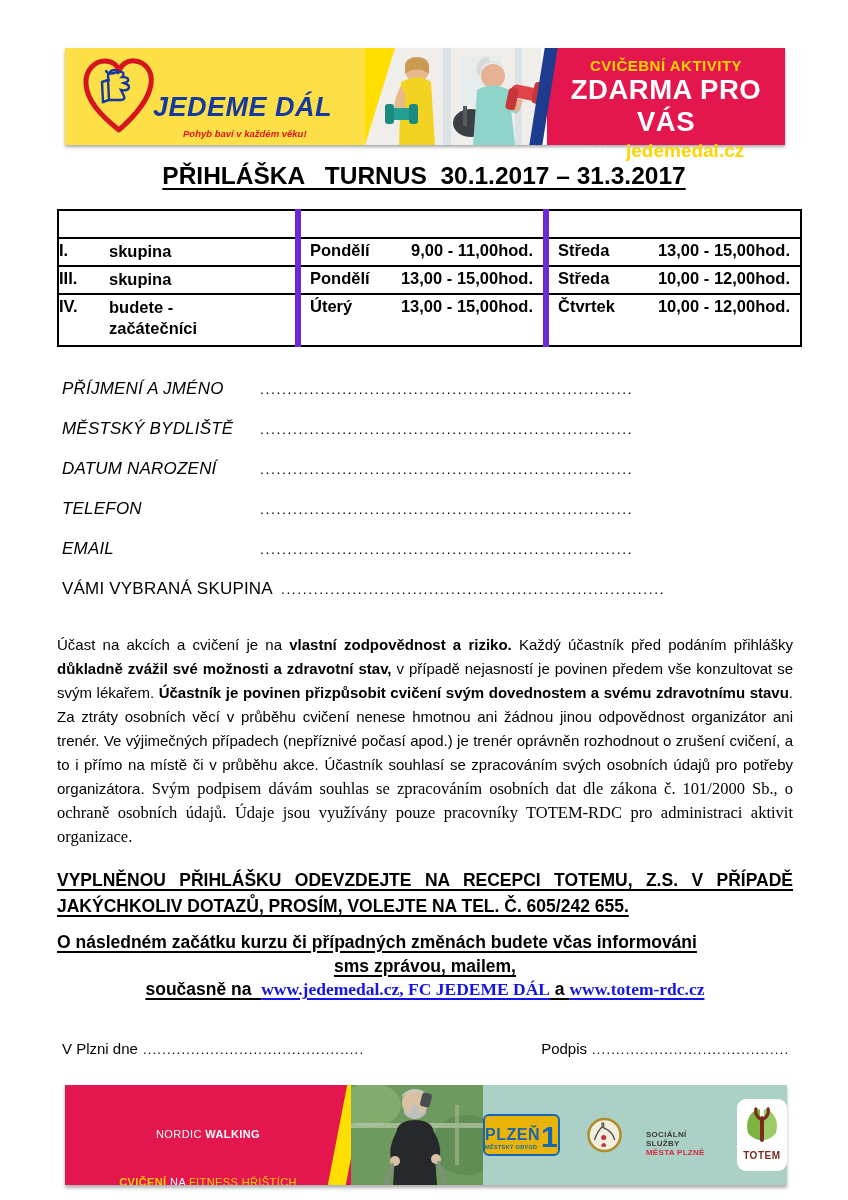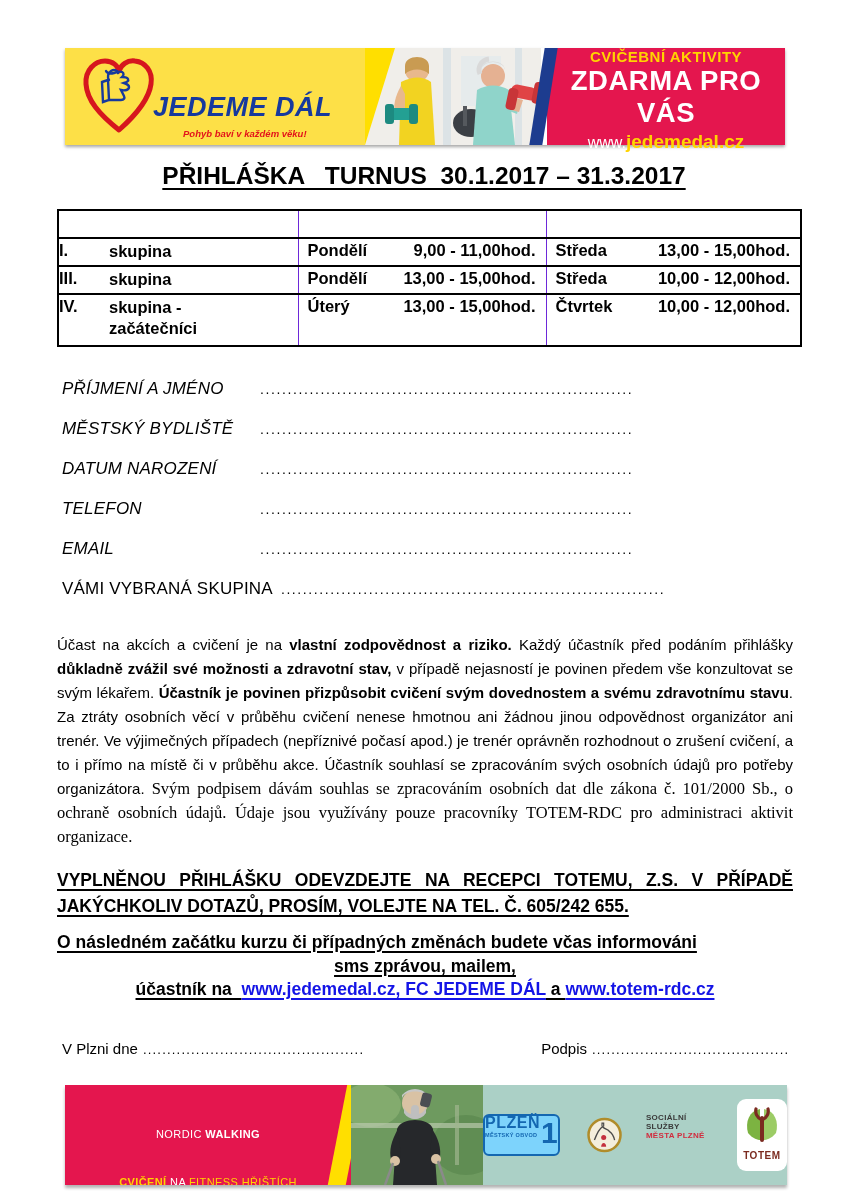--- a/index.html
+++ b/index.html
@@ -10,35 +10,35 @@
   }
 
   
   .header { margin:48px 63px 0 65px; height:97px; display:flex; box-shadow:0 2px 3px rgba(0,0,0,.35); }
   .h-left { position:relative; width:300px; background:#fde047; flex:none; }
   .heart-svg { position:absolute; left:16px; top:6px; }
   .logo-title { position:absolute; left:88px; top:44px; font-size:27px; font-weight:bold; font-style:italic; color:#16399E; letter-spacing:.5px; }
   .logo-tagline { position:absolute; left:118px; top:80px; font-size:9.5px; font-weight:bold; font-style:italic; color:#E3131B; }
   .h-photo { position:relative; flex:1; background:#EFEDEA; overflow:hidden; }
   .h-stripe { width:13px; background:#1D3C8F; transform:skewX(-9deg); margin-left:-4px; flex:none; }
-  .h-promo { width:238px; background:#E4164E; flex:none; text-align:center; margin-left:-3px; }
+  .h-promo { width:238px; background:#E4164E; flex:none; text-align:center; padding-top:9px; margin-left:-3px; }
   .promo1 { color:#FFD400; font-weight:bold; font-size:15px; letter-spacing:.5px; }
   .promo2 { color:#fff; font-weight:bold; font-size:27.5px; letter-spacing:.5px; line-height:32px; }
   .promo3 { font-size:16px; color:#fff; margin-top:2px; }
   .promo3 .url { color:#FFD400; font-weight:bold; font-size:19px; }
 
   
   .title { margin-top:17px; text-align:center; font-size:24.5px; font-weight:bold; white-space:pre;
            text-decoration:underline; text-decoration-thickness:2px; text-underline-offset:4px; }
 
   
   table.sched { margin:19px 48px 0 57px; width:743px; border-collapse:collapse; table-layout:fixed;
                 font-size:16.5px; font-weight:bold; }
   table.sched { border:2px solid #000; }
-  table.sched td { border-top:2px solid #000; border-left:1px solid #6d28d9; vertical-align:top; padding:2px 0 3px 0; }
+  table.sched td { border-top:2px solid #000; border-left:6px solid #6d28d9; vertical-align:top; padding:2px 0 3px 0; }
   table.sched td:first-child { border-left:none; }
   table.sched tr.hrow td { height:28px; border-top:none; }
   td.c1 { width:240px; padding-left:30px; }
   td.c2 { width:248px; }
   td.c3 { width:255px; }
   .gcell { display:flex; }
   .num { display:inline-block; width:50px; flex:none; }
   .gname div { line-height:21px; }
   .dt { display:flex; padding:0 10px 0 9px; }
   .day { width:86px; flex:none; }
@@ -60,21 +60,21 @@
   
   .submit { margin:18px 55px 0 57px; width:736px; font-size:17.5px; font-weight:bold; line-height:26px; }
   .submit .s1 { text-align:justify; text-align-last:justify; }
   .submit .s1 span, .submit .s2 span { text-decoration:underline; text-decoration-thickness:1.5px; text-underline-offset:3px; }
 
   
   .info { margin:12px 55px 0 57px; width:736px; font-size:17.5px; font-weight:bold; line-height:23.5px; }
   .info .i1 { text-align:left; }
   .info .i2, .info .i3 { text-align:center; }
   .info span { text-decoration:underline; text-decoration-thickness:1.5px; text-underline-offset:3px; }
-  .info .lnk { color:#1414E6; }
+  .info .lnk { color:#1414E6;font-family:Liberation Serif, serif; }
   .info .i3 { white-space:pre; }
 
   
   .sig { margin:38px 60px 0 62px; display:flex; align-items:baseline; font-size:15px; }
   .sig .lbl { flex:none; margin-right:5px;text-align:center; }
   .sdots1 { width:222px; } .sdots2 { width:196px; }
   .sdots1, .sdots2 { overflow:hidden; white-space:nowrap; font-size:13px; letter-spacing:1.2px; flex:none; }
   .sig .gap { flex:1; }
 
   
@@ -82,28 +82,28 @@
   .f-pink { position:absolute; left:0; top:0; width:286px; height:100%; background:#E4164E; text-align:center; padding-top:11px; }
   .f-pink .ln { font-size:11px; line-height:20.5px; letter-spacing:.4px; font-weight:normal;margin-top:28px; }
   .f-pink .ln4 { line-height:15px; margin-top:3px; }
   .f-pink .w { color:#fff; } .f-pink .y { color:#FFD400; }
   .f-pink .bo { font-weight:bold; }
   .f-stripe { position:absolute; left:272px; top:-5px; width:18px; height:115px; background:#FFDF00; transform:skewX(-11deg); }
   .f-photo { position:absolute; left:286px; top:0; width:132px; height:100%; overflow:hidden; }
   .f-teal { position:absolute; left:418px; top:0; right:0; height:100%; background:#ABD0C6;
             display:flex; align-items:center; justify-content:center; gap:26px; }
 
-  .plzen-box { background:#7dd3fc; border:2px solid #1467B1; border-radius:6px; width:88px; height:42px;
-               display:flex; align-items:flex-start; justify-content:center; }
+  .plzen-box { background:#eab308; border:2px solid #1467B1; border-radius:6px; width:88px; height:42px;
+               display:flex; align-items:flex-end; justify-content:center; }
   .plzen-txt { line-height:13px; text-align:left; }
   .plzen-name { color:#1467B1; font-weight:bold; font-size:16px; letter-spacing:.5px; }
   .plzen-sub { color:#1467B1; font-size:5.5px; font-weight:bold; letter-spacing:.3px; }
   .plzen-one { color:#1467B1; font-weight:bold; font-size:30px; margin-left:1px; }
 
-  .social { display:flex; align-items:flex-start; gap:23px; }
+  .social { display:flex; align-items:flex-end; gap:23px; }
   .social-txt .t1 { font-size:8px; font-weight:bold; color:#3A3A3A; letter-spacing:.3px; }
   .social-txt .t2 { font-size:8px; font-weight:bold; color:#D12C3E; letter-spacing:.3px; }
 
   .totem-box { background:#fff; border-radius:9px; width:58px; height:72px; text-align:center; padding-top:7px; }
   .totem-label { font-size:10px; font-weight:bold; color:#7B2B20; letter-spacing:.5px; margin-top:2px; }
 </style>
 </head>
 <body>
 
 <div class="page">
@@ -216,21 +216,21 @@
               <span class="time">10,00 - 12,00hod.</span>
             </div>
           </td>
     </tr>
 
     <tr>
       <td class="c1" style="height:52px;">
             <div class="gcell">
               <span class="num">IV.</span>
               <div class="gname">
-                <div>skupina -</div>
+                <div>budete -</div>
                 <div>začátečníci</div>
               </div>
             </div>
           </td>
       <td class="c2">
             <div class="dt">
               <span class="day">Úterý</span>
               <span class="time">13,00 - 15,00hod.</span>
             </div>
           </td>
@@ -274,21 +274,21 @@
   <p class="terms"><span>Účast na akcích a cvičení je na </span><span class="b">vlastní zodpovědnost a riziko. </span><span>Každý účastník před podáním přihlášky </span><span class="b">důkladně zvážil své možnosti a zdravotní stav, </span><span>v případě nejasností je povinen předem vše konzultovat se svým lékařem. </span><span class="b">Účastník je povinen přizpůsobit cvičení svým dovednostem a svému zdravotnímu stavu</span><span>. Za ztráty osobních věcí v průběhu cvičení nenese hmotnou ani žádnou jinou odpovědnost organizátor ani trenér. Ve výjimečných případech (nepříznivé počasí apod.) je trenér oprávněn rozhodnout o zrušení cvičení, a to i přímo na místě či v průběhu akce. Účastník souhlasí se zpracováním svých osobních údajů pro potřeby organizátora. </span><span class="serif">Svým podpisem dávám souhlas se zpracováním osobních dat dle zákona č. 101/2000 Sb., o ochraně osobních údajů. Údaje jsou využívány pouze pracovníky TOTEM-RDC pro administraci aktivit organizace.</span></p>
 
   <div class="submit">
     <div class="s1"><span>VYPLNĚNOU PŘIHLÁŠKU ODEVZDEJTE NA RECEPCI TOTEMU, Z.S. V&nbsp;PŘÍPADĚ</span></div>
     <div class="s2"><span>JAKÝCHKOLIV DOTAZŮ, PROSÍM, VOLEJTE NA TEL. Č. 605/242 655.</span></div>
   </div>
 
   <div class="info">
     <div class="i1"><span>O následném začátku kurzu či případných změnách budete včas informováni</span></div>
     <div class="i2"><span>sms zprávou, mailem,</span></div>
-    <div class="i3"><span>účastník na  </span><span class="lnk">www.jedemedal.cz, FC JEDEME DÁL</span><span> a </span><span class="lnk">www.totem-rdc.cz</span></div>
+    <div class="i3"><span>současně na  </span><span class="lnk">www.jedemedal.cz, FC JEDEME DÁL</span><span> a </span><span class="lnk">www.totem-rdc.cz</span></div>
   </div>
 
   <div class="sig">
     <span class="lbl">V Plzni dne</span>
     <span class="sdots1">....................................................................................................................................................................................................</span>
     <span class="gap"></span>
     <span class="lbl">Podpis</span>
     <span class="sdots2">....................................................................................................................................................................................................</span>
   </div>
 

